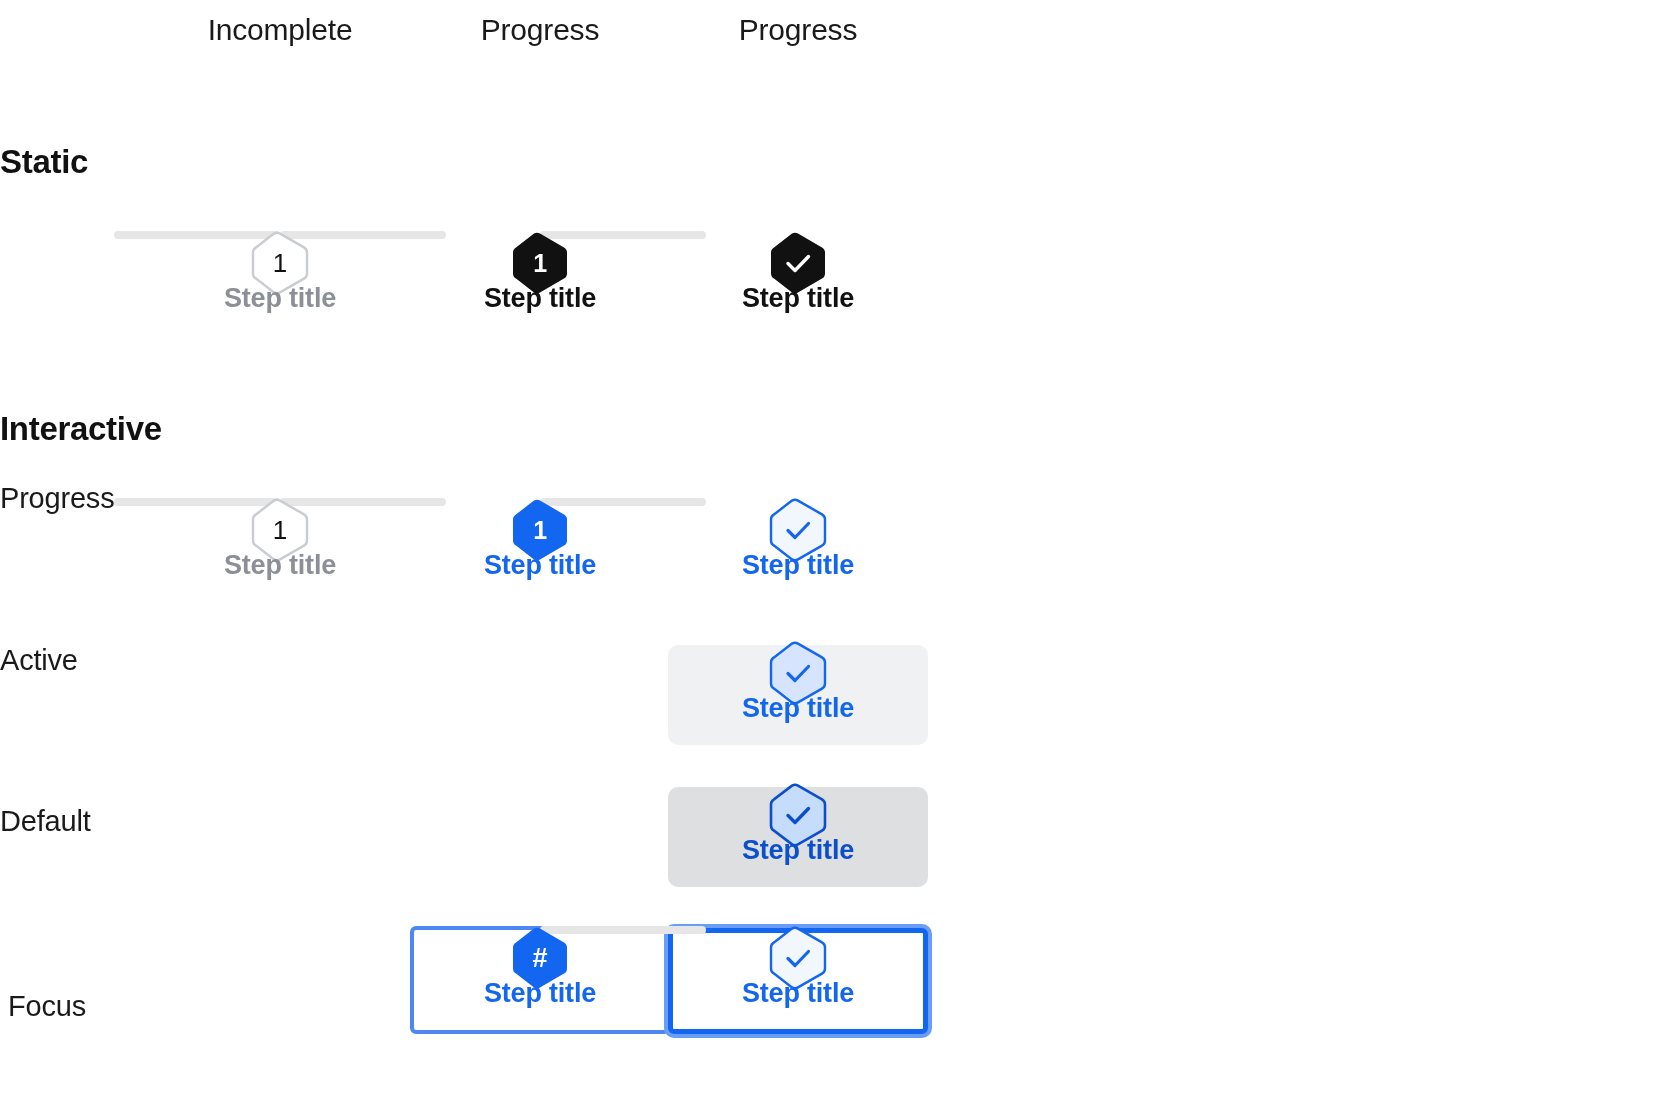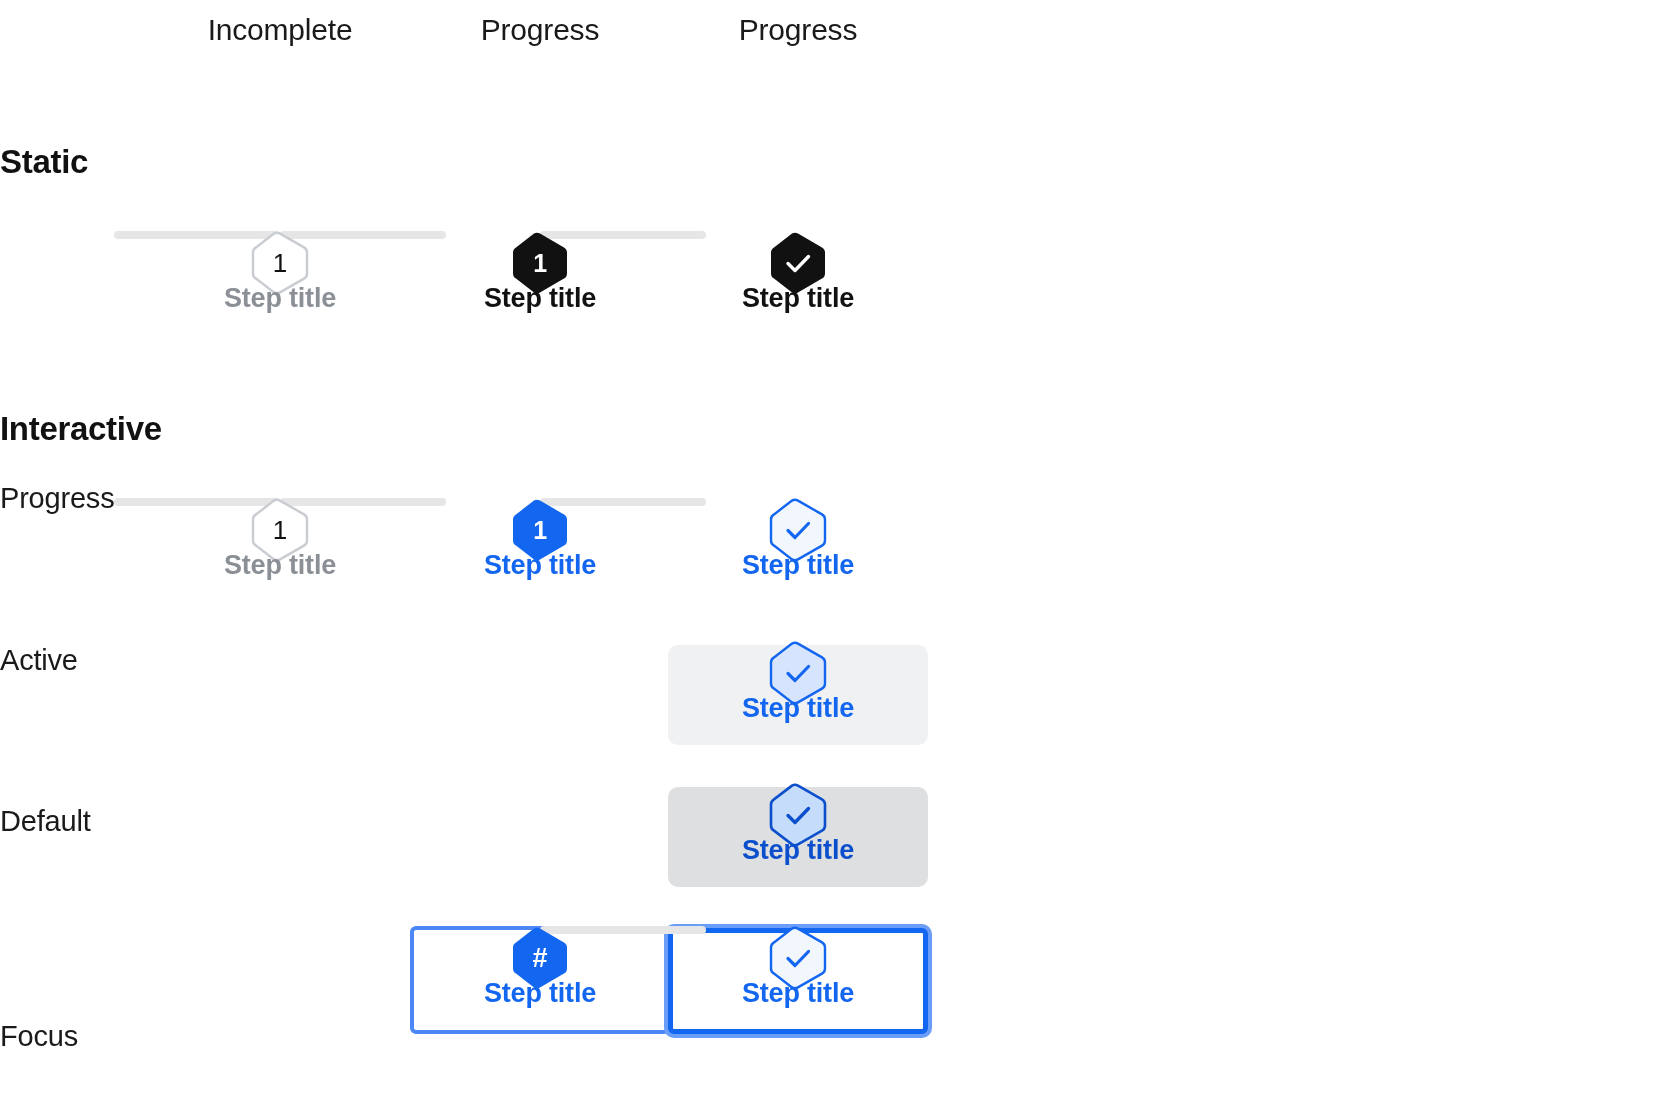--- a/index.html
+++ b/index.html
@@ -53,21 +53,21 @@
     position: absolute;
     left: 0px;
     font-size: 29px;
     font-weight: 400;
     letter-spacing: -0.2px;
     color: #1a1a1a;
   }
   .row-label.r-default { top: 482px; }
   .row-label.r-hover   { top: 644px; }
   .row-label.r-active  { top: 805px; }
-  .row-label.r-focus   { top: 1020px; }
+  .row-label.r-focus   { top: 990px; padding-left: 8px; }
 
   
   .step {
     position: absolute;
     width: 332px;
     height: 130px;
   }
   .step .trackwrap {
     position: absolute;
     left: 0;

